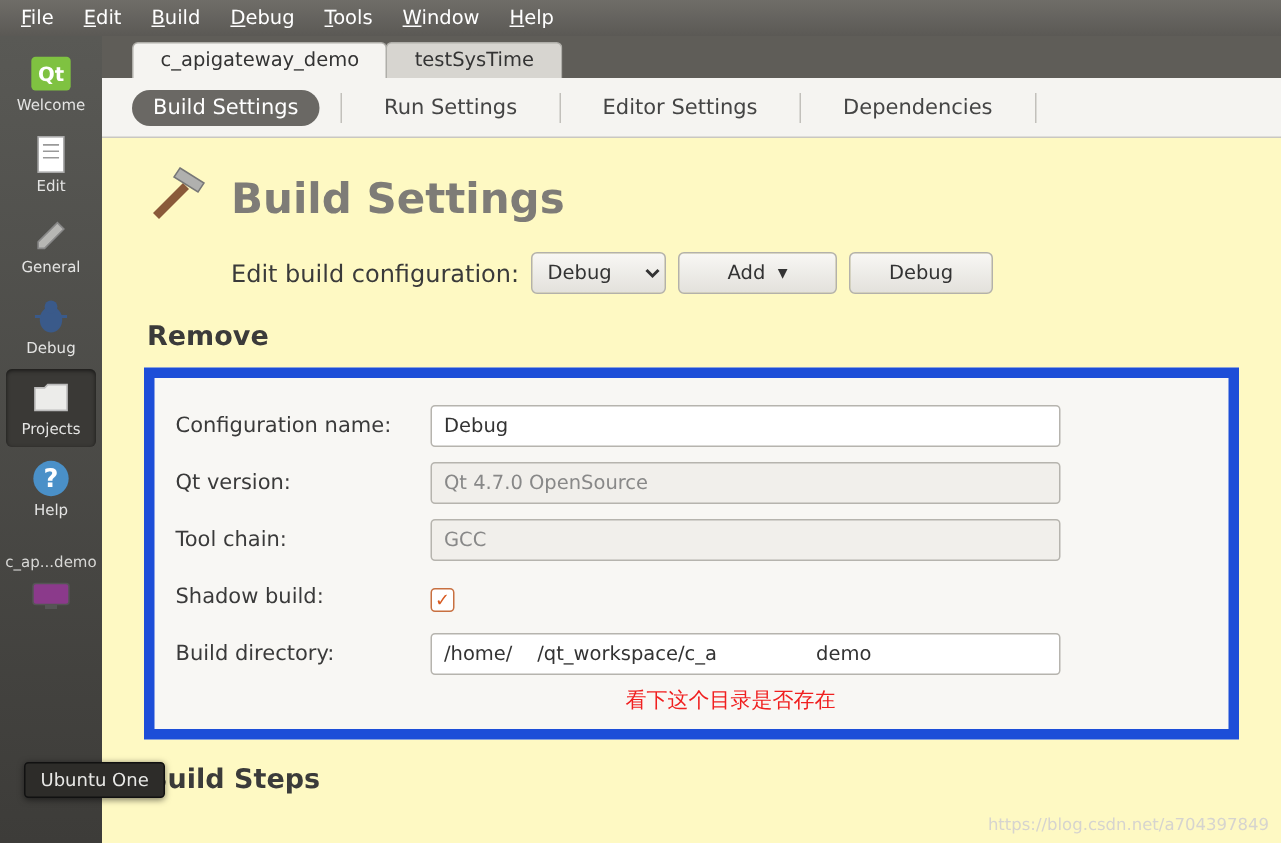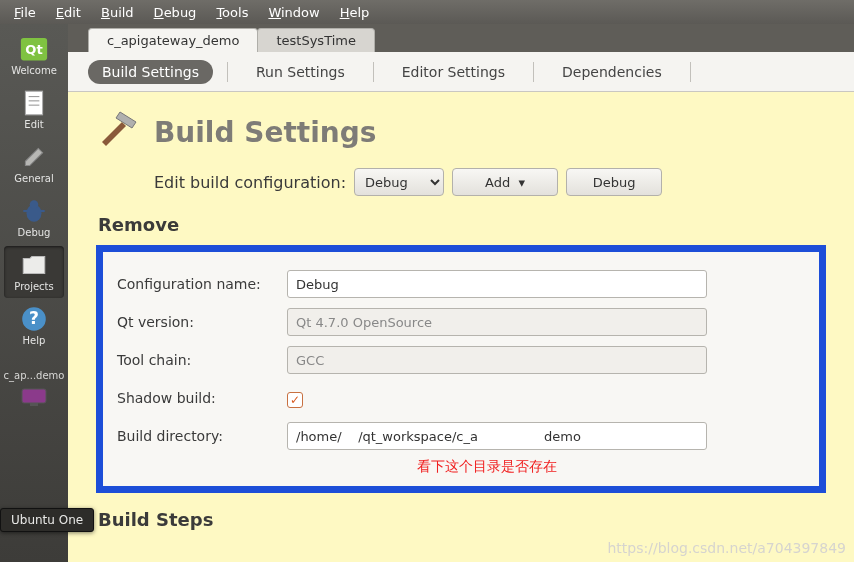--- a/index.html
+++ b/index.html
@@ -36,22 +36,22 @@
 .panel { border:7px solid #1d4ed8; background:#f8f7f4; padding:10px 14px; }
 .form-row { display:flex; align-items:center; margin:6px 0; min-height:32px; }
 .form-row .flabel { width:170px; font-size:14px; color:#3a3a3a; }
 .form-row .fval { flex:1; }
 input.txt { width:420px; height:28px; border:1px solid #b6b4ae; border-radius:3px; background:#fff; padding:0 8px; font-size:13px; color:#333; }
 input.txt.ro { background:#f1efeb; color:#888; }
 .chk { width:16px; height:16px; border:1px solid #c87040; border-radius:3px; background:#fff; display:inline-flex; align-items:center; justify-content:center; color:#d85a20; font-size:12px; font-weight:bold; }
 .annot { color:#f02020; font-size:14px; margin-left:300px; margin-top:6px; }
 .arrow { position:absolute; left:70px; top:290px; pointer-events:none; }
 .arrow svg { width:40px; height:40px; }
-.ubuntu-one { position:absolute; left:0; bottom:30px; background:#2d2c29; color:#e8e8e6; font-size:12px; padding:4px 10px; border-radius:3px; border:1px solid #111; box-shadow:0 1px 4px rgba(0,0,0,.5); z-index:5; }
-.watermark { position:absolute; right:8px; bottom:6px; color:#d6d4cf; font-size:14px; pointer-events:none; }
+.ubuntu-one { position:absolute; left:16px; bottom:30px; background:#2d2c29; color:#e8e8e6; font-size:12px; padding:4px 10px; border-radius:3px; border:1px solid #111; box-shadow:0 1px 4px rgba(0,0,0,.5); z-index:5; }
+.watermark { position:absolute; right:8px; bottom:6px; color:#d6d4cf; font-size:11px; pointer-events:none; }
 </style>
 </head>
 <body>
 
 <div class="menubar">
   <span class="mi"><u>F</u><span></span>ile</span>
   <span class="mi"><u>E</u>dit</span>
   <span class="mi"><u>B</u>uild</span>
   <span class="mi"><u>D</u>ebug</span>
   <span class="mi"><u>T</u>ools</span>

